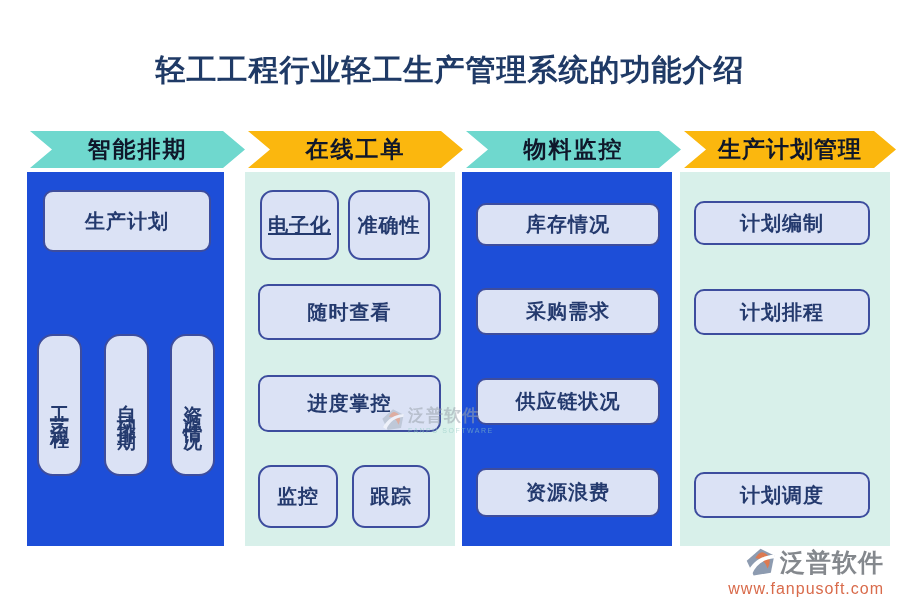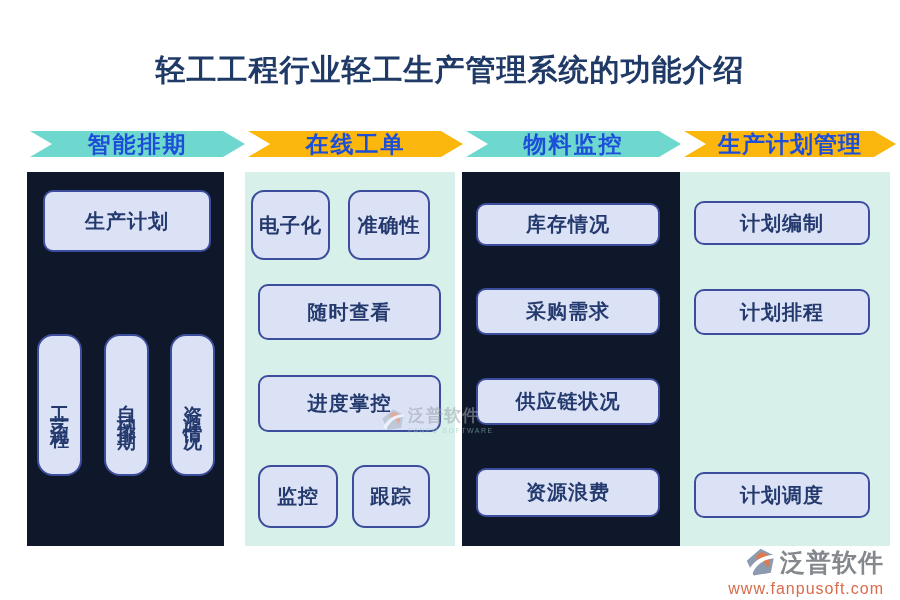--- a/index.html
+++ b/index.html
@@ -5,49 +5,49 @@
   html,body{margin:0;padding:0;}
   body{
     width:900px;height:600px;position:relative;background:#ffffff;overflow:hidden;
     font-family:"Liberation Serif","DejaVu Serif",serif;
   }
   .title{
     position:absolute;top:50px;left:0;width:900px;text-align:center;
     font-size:30px;font-weight:bold;color:#1f3a66;letter-spacing:1px;
   }
   .banner{
-    position:absolute;top:131px;height:26px;z-index:3;
+    position:absolute;top:131px;height:37px;z-index:3;
     display:flex;align-items:center;justify-content:center;
-    color:#1d4ed8;font-size:23px;font-weight:bold;letter-spacing:2px;
+    color:#0f172a;font-size:23px;font-weight:bold;letter-spacing:2px;
     clip-path:polygon(0 0, calc(100% - 22px) 0, 100% 50%, calc(100% - 22px) 100%, 0 100%, 22px 50%);
   }
   .banner.teal{background:#6fd8ce;}
   .banner.gold{background:#fbb70e;}
   .colbody{position:absolute;top:172px;height:374px;z-index:1;}
-  .colbody.green{background:#0f172a;}
+  .colbody.green{background:#1d4ed8;}
   .colbody.tealbg{background:#d8f0ea;}
   .fbox{
     position:absolute;background:#dbe2f5;border:2px solid #3d4d9e;border-radius:10px;
     display:flex;align-items:center;justify-content:center;
     color:#243a6e;font-size:20px;font-weight:bold;letter-spacing:1px;box-sizing:border-box;
   }
   .fbox.small{border-radius:13px;}
   .fbox.vert{
     border-radius:16px;
     writing-mode:vertical-lr;text-orientation:upright;
     font-size:19px;letter-spacing:9px;padding-top:6px;
   }
   
   #banner-1{left:30px;width:215px;}
   #banner-2{left:248px;width:215px;}
   #banner-3{left:466px;width:215px;}
   #banner-4{left:684px;width:212px;letter-spacing:1px;}
   #body-1{left:27px;width:197px;}
   #body-2{left:245px;width:210px;}
-  #body-3{left:462px;width:210px;padding-left:40px;}
+  #body-3{left:462px;width:210px;}
   #body-4{left:680px;width:210px;}
   
   .watermark{
     position:absolute;left:381px;top:407px;z-index:5;display:flex;align-items:flex-start;gap:3px;
     opacity:0.55;pointer-events:none;
   }
   .watermark .wm-text{display:flex;flex-direction:column;line-height:1;}
   .wm-brand{font-size:17px;color:#9ba4ad;font-weight:bold;letter-spacing:1px;}
   .wm-caption{font-size:7px;color:#8fcac2;letter-spacing:1.5px;margin-top:3px;font-family:"Liberation Sans","DejaVu Sans",sans-serif;}
   
@@ -66,21 +66,21 @@
 <div class="banner teal" id="banner-1">智能排期</div>
 <div class="colbody green" id="body-1">
   <div class="fbox" style="left:16px;top:18px;width:168px;height:62px;">生产计划</div>
   <div class="fbox vert" style="left:10px;top:162px;width:45px;height:142px;">工艺流程</div>
   <div class="fbox vert" style="left:77px;top:162px;width:45px;height:142px;">自动排期</div>
   <div class="fbox vert" style="left:143px;top:162px;width:45px;height:142px;">资源情况</div>
 </div>
 
 <div class="banner gold" id="banner-2">在线工单</div>
 <div class="colbody tealbg" id="body-2">
-  <div class="fbox small" style="left:6px;top:18px;width:79px;height:70px;">电子化</div>
+  <div class="fbox small" style="left:15px;top:18px;width:79px;height:70px;text-decoration:underline;">电子化</div>
   <div class="fbox small" style="left:103px;top:18px;width:82px;height:70px;">准确性</div>
   <div class="fbox" style="left:13px;top:112px;width:183px;height:56px;">随时查看</div>
   <div class="fbox" style="left:13px;top:203px;width:183px;height:57px;">进度掌控</div>
   <div class="fbox small" style="left:107px;top:293px;width:78px;height:63px;">跟踪</div>
   <div class="fbox small" style="left:13px;top:293px;width:80px;height:63px;">监控</div>
 </div>
 
 <div class="banner teal" id="banner-3">物料监控</div>
 <div class="colbody green" id="body-3">
   <div class="fbox" style="left:14px;top:31px;width:184px;height:43px;">库存情况</div>

